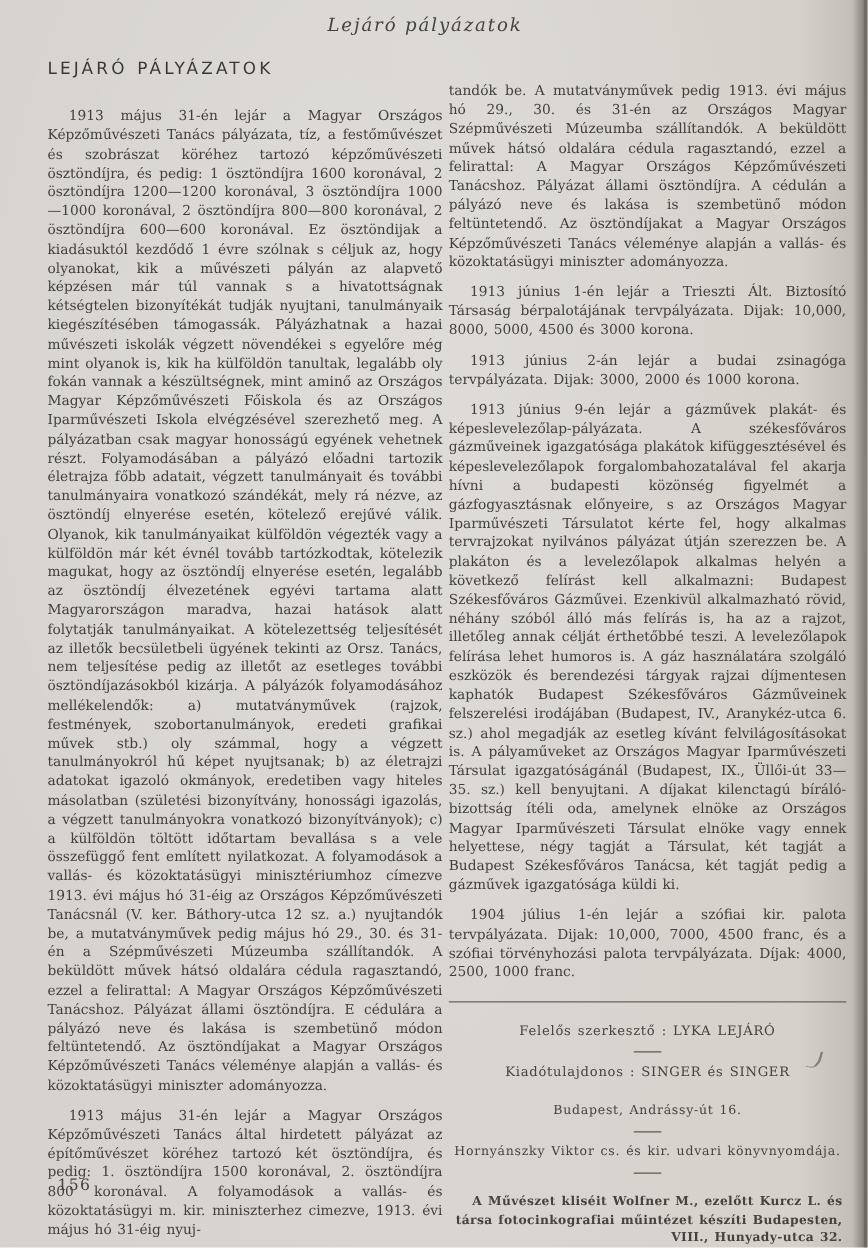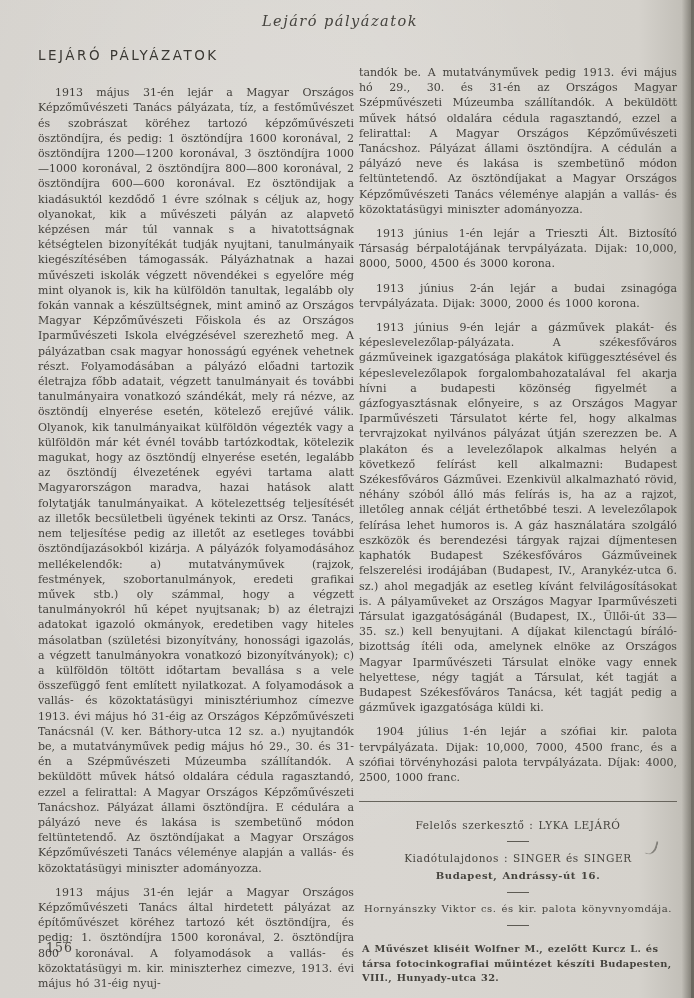--- a/index.html
+++ b/index.html
@@ -79,25 +79,25 @@
     line-height: 14px;
   }
   .imprint-line.small { font-size: 10px; }
   .imprint-line.heavy { font-weight: bold; font-size: 9.8px; letter-spacing: 0.3px; }
   .imprint-divider {
     width: 22px;
     height: 1px;
     background: #5d5a53;
     margin: 9px auto 9px auto;
   }
-  .addr { margin-top: 4px; font-weight: bold; }
+  .addr { margin-top: 17px; }
   .cliche-note {
     margin: 16px auto;
     width: 312px;
-    text-align: left;
+    text-align: right;
     line-height: 14.5px;
   }
   .pen-mark {
     position: absolute;
     left: 646px;
     top: 840px;
     width: 9px;
     height: 14px;
     border-right: 2px solid rgba(70,68,62,0.55);
     border-bottom: 1px solid rgba(70,68,62,0.35);
@@ -131,21 +131,21 @@
   <p class="body-par">1913 június 9-én lejár a gázművek plakát- és képeslevelezőlap-pályázata. A székesfőváros gázműveinek igazgatósága plakátok kifüggesztésével és képeslevelezőlapok forgalombahozatalával fel akarja hívni a budapesti közönség figyelmét a gázfogyasztásnak előnyeire, s az Országos Magyar Iparművészeti Társulatot kérte fel, hogy alkalmas tervrajzokat nyilvános pályázat útján szerezzen be. A plakáton és a levelezőlapok alkalmas helyén a következő felírást kell alkalmazni: Budapest Székesfőváros Gázművei. Ezenkivül alkalmazható rövid, néhány szóból álló más felírás is, ha az a rajzot, illetőleg annak célját érthetőbbé teszi. A levelezőlapok felírása lehet humoros is. A gáz használatára szolgáló eszközök és berendezési tárgyak rajzai díjmentesen kaphatók Budapest Székesfőváros Gázműveinek felszerelési irodájában (Budapest, IV., Aranykéz-utca 6. sz.) ahol megadják az esetleg kívánt felvilágosításokat is. A pályaműveket az Országos Magyar Iparművészeti Társulat igazgatóságánál (Budapest, IX., Üllői-út 33—35. sz.) kell benyujtani. A díjakat kilenctagú bíráló-bizottság ítéli oda, amelynek elnöke az Országos Magyar Iparművészeti Társulat elnöke vagy ennek helyettese, négy tagját a Társulat, két tagját a Budapest Székesfőváros Tanácsa, két tagját pedig a gázművek igazgatósága küldi ki.</p>
   <p class="body-par">1904 július 1-én lejár a szófiai kir. palota tervpályázata. Dijak: 10,000, 7000, 4500 franc, és a szófiai törvényhozási palota tervpályázata. Díjak: 4000, 2500, 1000 franc.</p>
 
   <div class="imprint">
     <div class="imprint-rule"></div>
     <div class="imprint-line">Felelős szerkesztő : LYKA LEJÁRÓ</div>
     <div class="imprint-divider"></div>
     <div class="imprint-line">Kiadótulajdonos : SINGER és SINGER</div>
     <div class="imprint-line small addr">Budapest, Andrássy-út 16.</div>
     <div class="imprint-divider"></div>
-    <div class="imprint-line small">Hornyánszky Viktor cs. és kir. palota könyvnyomdája.</div>
+    <div class="imprint-line small">Hornyánszky Viktor cs. és kir. udvari könyvnyomdája.</div>
     <div class="imprint-divider"></div>
     <div class="imprint-line heavy cliche-note">A Művészet kliséit Wolfner M., ezelőtt Kurcz L. és társa fotocinkografiai műintézet készíti Budapesten, VIII., Hunyady-utca 32.</div>
   </div>
 </div>
 
 <div class="page-number">156</div>
 
 <div class="pen-mark"></div>
 <div class="scan-edge"></div>
 

